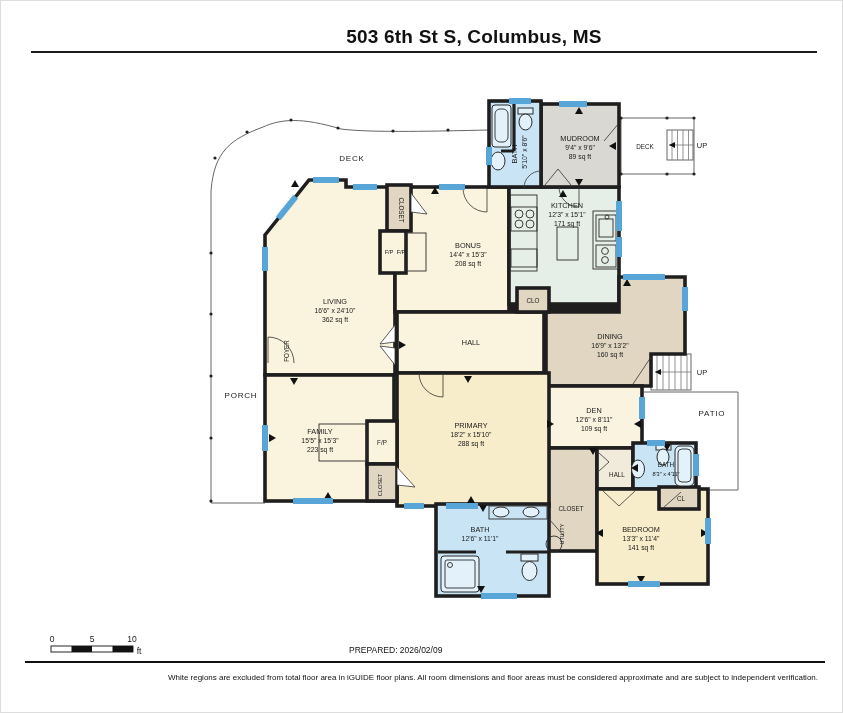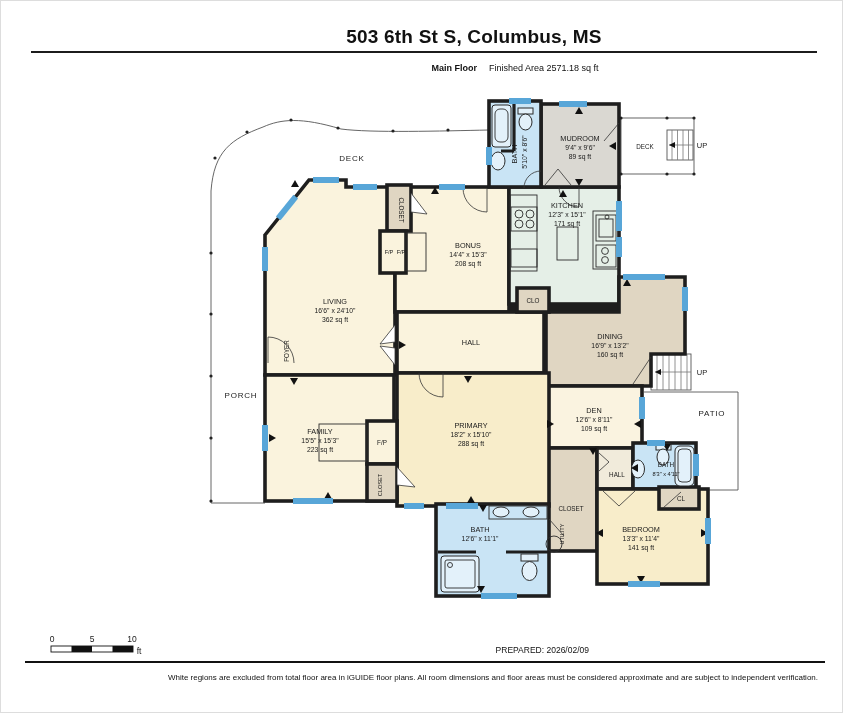--- a/index.html
+++ b/index.html
@@ -4,21 +4,21 @@
 <style>
   html,body{margin:0;padding:0;background:#fff;}
   .page{position:relative;width:843px;height:713px;background:#fff;border:1px solid #ddd;box-sizing:border-box;
         font-family:"Liberation Sans",sans-serif;color:#111;overflow:hidden;padding-left:20px;}
   .title{position:absolute;top:25px;left:100px;width:746px;text-align:center;
          font-size:19px;font-weight:bold;letter-spacing:.2px;}
   .title-rule{position:absolute;top:50px;left:30px;width:786px;height:2px;background:#1c1c1c;}
   .subtitle{position:absolute;top:62px;left:185px;width:658px;text-align:center;font-size:9px;}
   .subtitle .fl{font-weight:bold;margin-right:12px;}
   .plan-svg{position:absolute;top:0;left:0;}
-  .prepared{position:absolute;top:644px;left:348px;width:240px;text-align:right;font-size:8.5px;}
+  .prepared{position:absolute;top:644px;left:348px;width:240px;text-align:left;font-size:8.5px;}
   .footer-rule{position:absolute;top:660px;left:24px;width:800px;height:2px;background:#111;}
   .disclaimer{position:absolute;top:672px;left:27px;width:790px;font-size:8px;text-align:right;}
   
   text{font-family:"Liberation Sans",sans-serif;fill:#1a1a1a;text-anchor:middle;}
   .rm{font-size:7.3px;}
   .dim{font-size:6.8px;}
   .sm{font-size:6.3px;}
   .xs{font-size:5.6px;}
   .out{font-size:8px;letter-spacing:.8px;}
   .up{font-size:7.5px;}
@@ -35,23 +35,20 @@
   .arrow{fill:#111;}
   .dot{fill:#222;}
 </style>
 </head>
 <body>
 
 <div class="page">
 
   <div class="title">503 6th St S, Columbus, MS</div>
   <div class="title-rule"></div>
-  <div class="subtitle">
-    <span class="fl">Main Floor</span><span class="fa">Finished Area 2571.18 sq ft</span>
-  </div>
 
   <svg class="plan-svg" width="843" height="713" viewBox="0 0 843 713">
 
     <g>
       <path class="thin" d="M 488 129 C 440 130 370 132 340 128 C 300 116 280 118 262 126 C 230 138 213 150 210 190 L 210 502 L 264 502"></path>
       <g>
         <circle class="dot" cx="447" cy="129" r="1.6"></circle>
           <circle class="dot" cx="392" cy="130" r="1.6"></circle>
         <circle class="dot" cx="337" cy="127" r="1.6"></circle>
           <circle class="dot" cx="290" cy="119" r="1.6"></circle>

